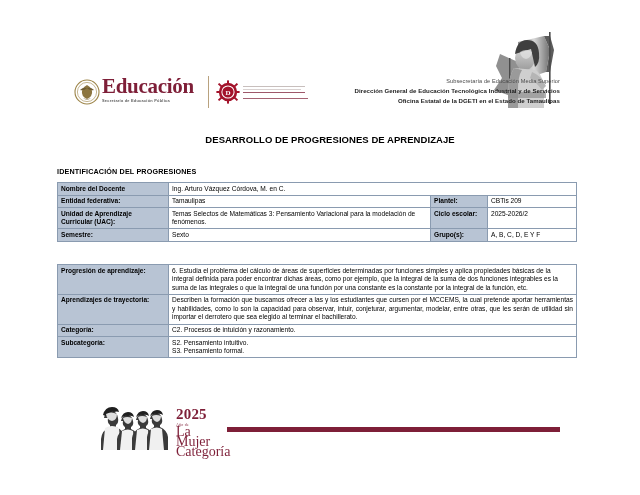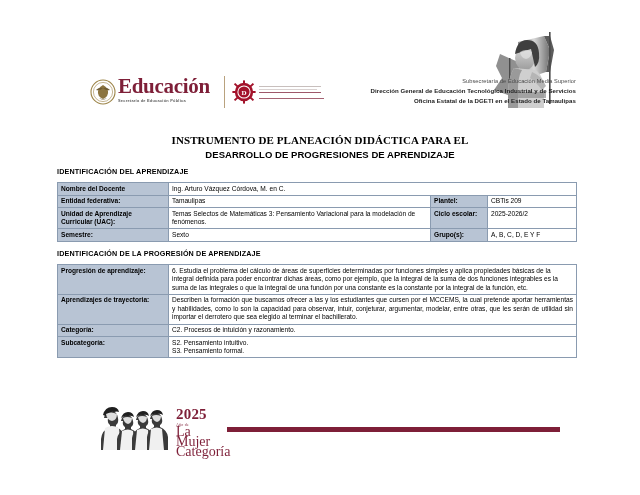--- a/index.html
+++ b/index.html
@@ -29,21 +29,21 @@
     left: 492px;
     width: 72px;
     height: 104px;
     overflow: hidden;
   }
 
   
   .header {
     position: absolute;
     top: 74px;
-    left: 16px;
+    left: 0;
     width: 568px;
     height: 46px;
   }
 
   .sep-logo-eagle {
     position: absolute;
     left: 74px;
     top: 3px;
     width: 26px;
     height: 30px;
@@ -336,25 +336,24 @@
     <div class="rule-line"></div>
 
     <div class="office-text">
       <div class="office-line1">Subsecretaría de Educación Media Superior</div>
       <div class="office-line2">Dirección General de Educación Tecnológica Industrial y de Servicios</div>
       <div class="office-line3">Oficina Estatal de la DGETI en el Estado de Tamaulipas</div>
     </div>
   </div>
 
   <div class="doc-title">
-    <div class="t1">INSTRUMENTO DE PLANEACIÓN DIDÁCTICA PARA EL</div>
     <div class="t2">DESARROLLO DE PROGRESIONES DE APRENDIZAJE</div>
   </div>
 
-  <div class="section-heading" id="sec-1">IDENTIFICACIÓN DEL APRENDIZAJE</div>
+  <div class="section-heading" id="sec-1">IDENTIFICACIÓN DEL PROGRESIONES</div>
 
   <table class="doc-table" id="table-identification">
     <colgroup>
       <col style="width:111px">
       <col style="width:262px">
       <col style="width:57px">
       <col style="width:89px">
     </colgroup>
     <tbody>
       <tr>
@@ -375,21 +374,20 @@
       </tr>
       <tr>
         <td class="label-cell">Semestre:</td>
         <td class="value-cell">Sexto</td>
         <td class="label-cell">Grupo(s):</td>
         <td class="value-cell">A, B, C, D, E Y F</td>
       </tr>
     </tbody>
   </table>
 
-  <div class="section-heading" id="sec-2">IDENTIFICACIÓN DE LA PROGRESIÓN DE APRENDIZAJE</div>
 
   <table class="doc-table" id="table-progression">
     <colgroup>
       <col style="width:111px">
       <col style="width:408px">
     </colgroup>
     <tbody>
       <tr>
         <td class="label-cell">Progresión de aprendizaje:</td>
         <td class="value-cell">6. Estudia el problema del cálculo de áreas de superficies determinadas por funciones simples y aplica propiedades básicas de la integral definida para poder encontrar dichas áreas, como por ejemplo, que la integral de la suma de dos funciones integrables es la suma de las integrales o que la integral de una función por una constante es la constante por la integral de la función, etc.</td>

